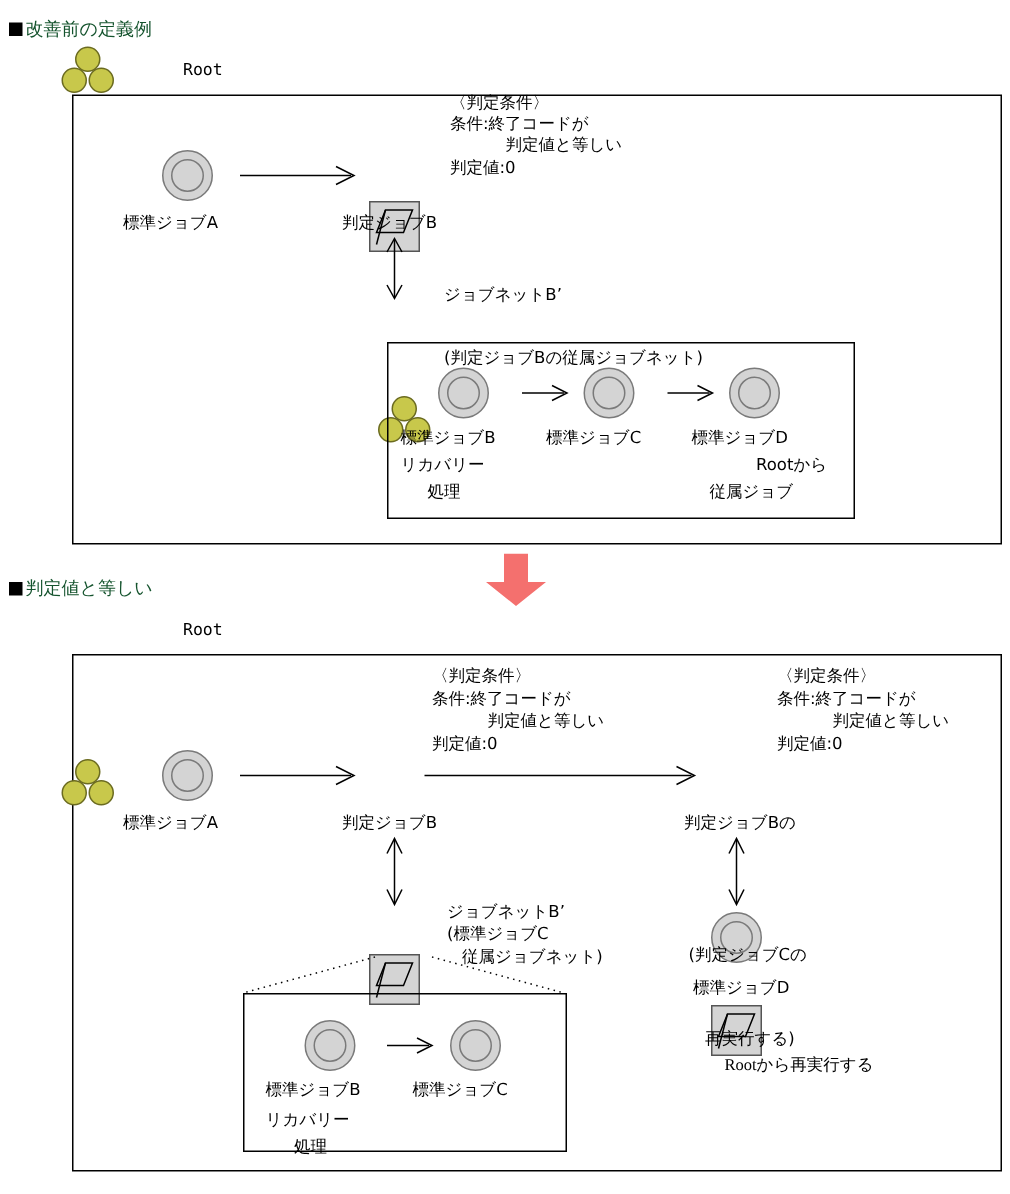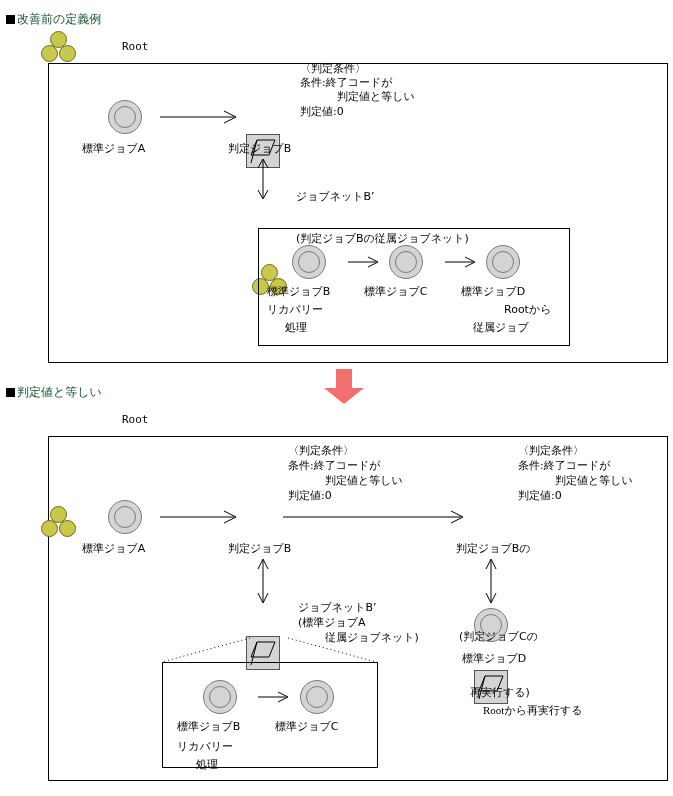--- a/index.html
+++ b/index.html
@@ -231,22 +231,22 @@
 <div class="abs lbl" style="left:555px; top:474px;">判定値と等しい</div>
 <div class="abs lbl" style="left:518px; top:489px;">判定値:0</div>
 
 <svg class="abs arrow-svg" style="left:256px; top:558px;" width="14" height="46">
   <line x1="7" y1="2" x2="7" y2="44" stroke="#000" stroke-width="1"></line>
   <polyline points="2,11 7,1 12,11" fill="none" stroke="#000" stroke-width="1"></polyline>
   <polyline points="2,35 7,45 12,35" fill="none" stroke="#000" stroke-width="1"></polyline>
 </svg>
 
 <div class="abs lbl" style="left:298px; top:601px;">ジョブネットB’</div>
-<div class="abs lbl" style="left:298px; top:616px;">(標準ジョブA</div>
-<div class="abs lbl" style="left:325px; top:631px;">従属ジョブネット)</div>
+<div class="abs lbl" style="left:298px; top:616px;">(標準ジョブC</div>
+<div class="abs lbl" style="left:308px; top:631px;">従属ジョブネット)</div>
 
 <svg class="abs arrow-svg" style="left:150px; top:630px;" width="280" height="35">
   <line x1="100" y1="8" x2="12" y2="32" stroke="#000" stroke-width="1" stroke-dasharray="1,3"></line>
   <line x1="138" y1="8" x2="226" y2="32" stroke="#000" stroke-width="1" stroke-dasharray="1,3"></line>
 </svg>
 
 <div class="abs frame" style="left:162px; top:662px; width:216px; height:106px;"></div>
 
 <div class="abs job-icon" style="left:203px; top:680px;"></div>
 <div class="abs lbl" style="left:177px; top:720px;">標準ジョブB</div>

